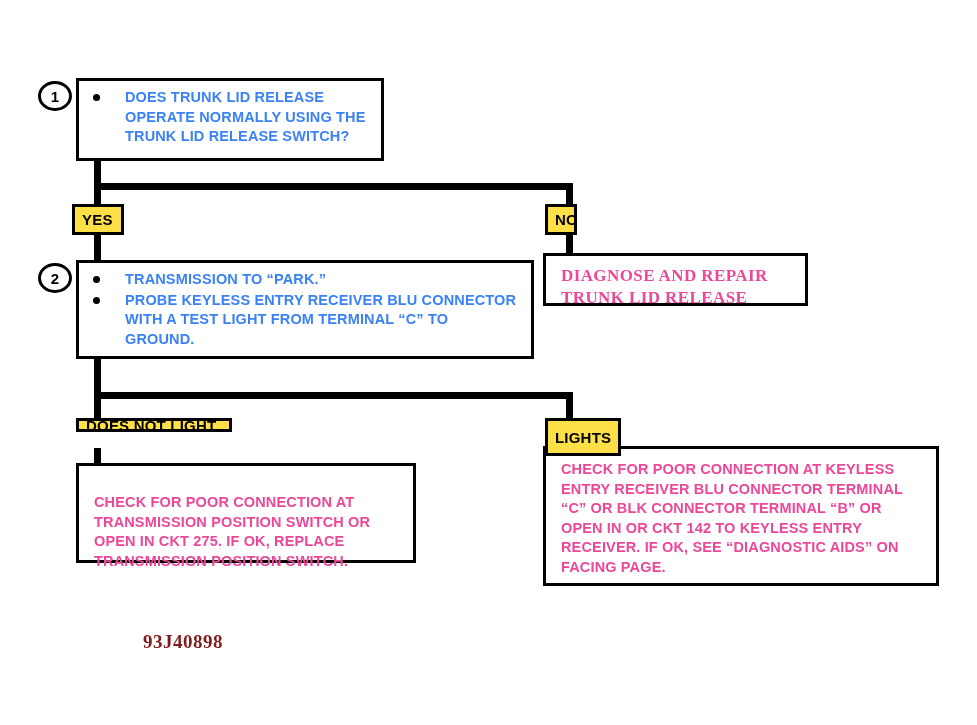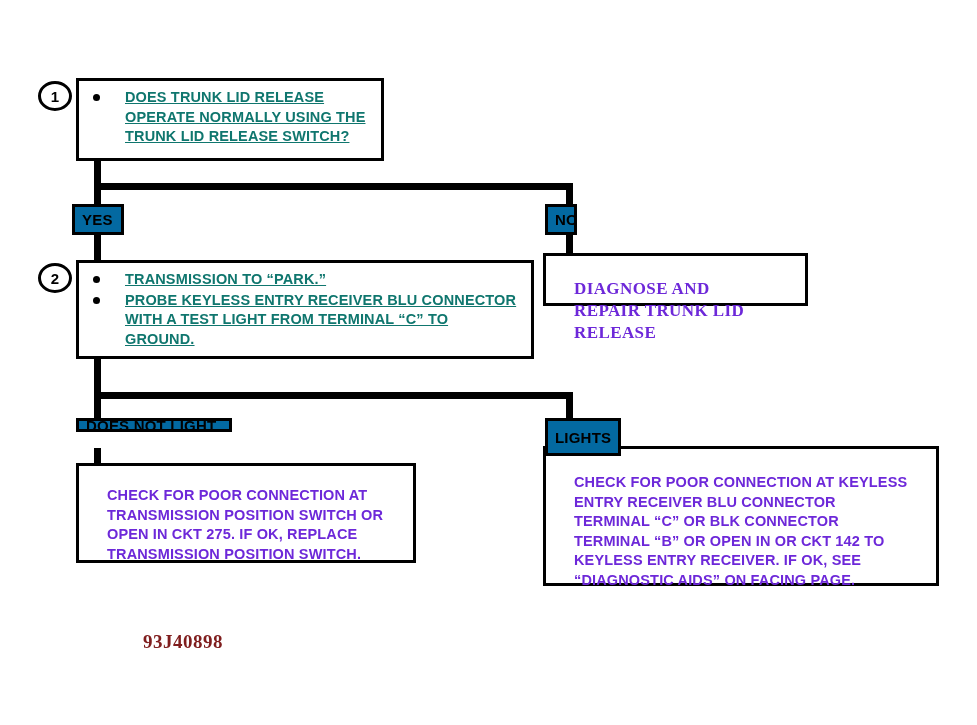--- a/index.html
+++ b/index.html
@@ -47,59 +47,58 @@
     padding: 0;
   }
   .bullets li {
     position: relative;
     padding-left: 34px;
     margin-bottom: 1px;
     font-size: 14.5px;
     font-weight: bold;
     letter-spacing: 0.15px;
     line-height: 19.5px;
-    color: #0f766e;
+    color: #3b82f6;
     text-transform: uppercase;
     font-stretch: condensed;
-    text-decoration: underline;
   }
   .bullets li::before {
     content: "";
     position: absolute;
     left: 2px;
     top: 6px;
     width: 7px;
     height: 7px;
     border-radius: 50%;
     background: #000000;
   }
 
   
   .ptext {
     font-size: 14.5px;
     font-weight: bold;
     letter-spacing: 0.15px;
     line-height: 19.5px;
-    color: #6d28d9;
+    color: #ec4899;
     text-transform: uppercase;
-    margin: 16px;
+    margin: 3px;
   }
   .ptext.serif {
     font-family: "Liberation Serif", serif;
     font-size: 17px;
     line-height: 22px;
     letter-spacing: 0.4px;
     font-weight: bold;
   }
 
   
   .label-box {
     position: absolute;
     border: 3px solid #000000;
-    background: #0369a1;
+    background: #fde047;
     box-sizing: border-box;
     display: flex;
     align-items: center;
     justify-content: flex-start;
     padding: 0 7px;
     z-index: 5;
   }
   .label-box span {
     font-size: 15px;
     font-weight: bold;
@@ -210,21 +209,21 @@
   </div>
 
   <div class="label-box" style="left:545px; top:418px; width:76px; height:38px;">
     <span>LIGHTS</span>
   </div>
 
   <div class="line" style="left:94px; top:448px; width:7px; height:18px;"></div>
   <div class="line" style="left:566px; top:448px; width:7px; height:18px;"></div>
 
   <div class="box" style="left:76px; top:463px; width:340px; height:100px;">
-    <div class="box-inner" style="padding-top:4px;">
+    <div class="box-inner" style="padding-top:24px;">
       <p class="ptext">CHECK FOR POOR CONNECTION AT TRANSMISSION POSITION SWITCH OR OPEN IN CKT 275.  IF OK, REPLACE TRANSMISSION POSITION SWITCH.</p>
     </div>
   </div>
 
   <div class="box" style="left:543px; top:446px; width:396px; height:140px;">
     <div class="box-inner" style="padding-top:8px;">
       <p class="ptext">CHECK FOR POOR CONNECTION AT KEYLESS ENTRY RECEIVER BLU CONNECTOR TERMINAL “C” OR BLK CONNECTOR TERMINAL “B” OR OPEN IN OR CKT 142 TO KEYLESS ENTRY RECEIVER.  IF OK,  SEE “DIAGNOSTIC AIDS” ON FACING PAGE.</p>
     </div>
   </div>
 

